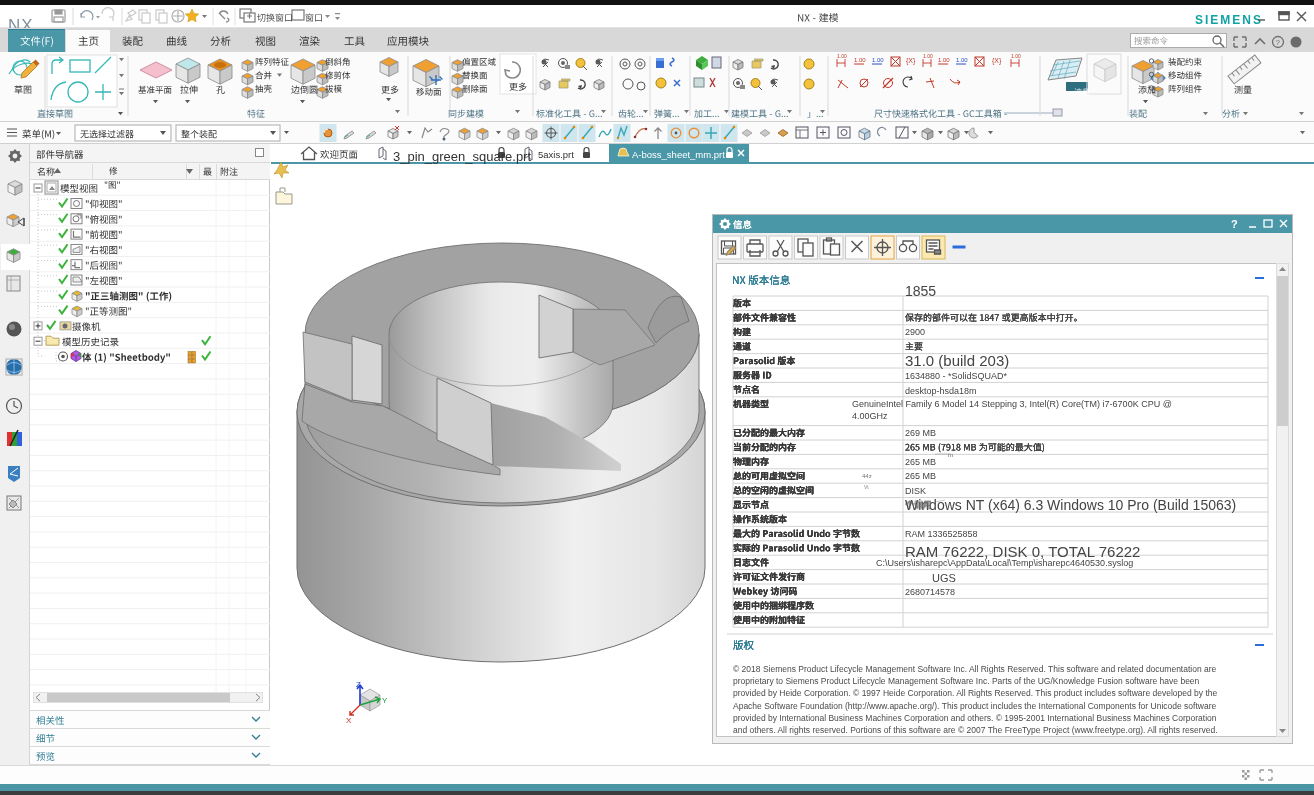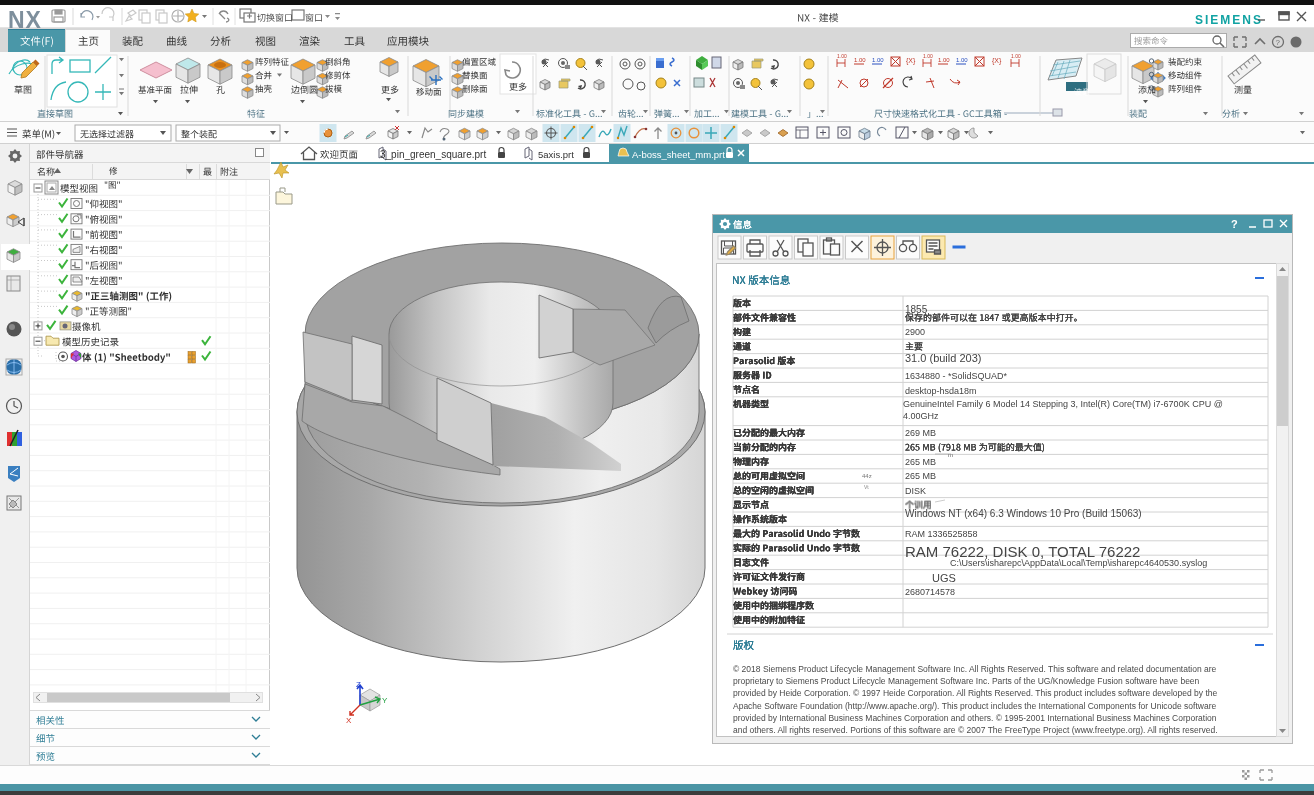--- a/index.html
+++ b/index.html
@@ -3,21 +3,21 @@
 <style>
 *{margin:0;padding:0;box-sizing:border-box}
 html,body{width:1314px;height:795px;overflow:hidden;font-family:"Liberation Sans",sans-serif;background:#fff;position:relative}
 .abs{position:absolute}
 </style></head>
 <body>
 
 <div class="abs" style="left:0;top:0;width:1314px;height:5px;background:#111"></div>
 
 <div class="abs" style="left:0;top:5px;width:1314px;height:23px;background:#ffffff;border-bottom:1px solid #e3e3e3"></div>
-<div class="abs" style="left:8px;top:7px;font-size:23px;font-weight:bold;color:#7e8f9c;letter-spacing:1px">NX</div>
+<div class="abs" style="left:8px;top:16px;font-size:17px;font-weight:normal;color:#7e8f9c;letter-spacing:1px">NX</div>
 <svg class="abs" style="left:42px;top:5px" width="420" height="23" viewBox="0 0 420 23">
  <g stroke="#9a9a9a" fill="none" stroke-width="1.2">
   <rect x="10" y="5" width="13" height="12" rx="1"></rect>
       <rect x="13" y="5" width="7" height="4" fill="#9a9a9a"></rect>
       <rect x="12" y="12" width="9" height="5"></rect>
   <line x1="31" y1="3" x2="31" y2="20" stroke="#e0e0e0"></line>
   <path d="M50 15 a6 6 0 1 0 -11 -3 m0 -4 l0 4 4 0" stroke="#8a9aa8"></path>
   <path d="M60 9 a6 6 0 1 1 11 3 m0 4 l0 -4 -4 0" stroke="#c9c9c9"></path>
   <line x1="80" y1="3" x2="80" y2="20" stroke="#e0e0e0"></line>
   <path d="M86 8 l5 -3 3 3 -5 3 z M84 16 l3 -5 3 3 z" stroke="#c9c9c9"></path>
@@ -650,21 +650,21 @@
     <path d="M228 8 v-2 a2.5 2.5 0 0 1 5 0 v2" fill="none" stroke="#444" stroke-width="1.2"></path>
     <path d="M254 14 v-9 l4 -2 v9 z m4 -9 l3 2 v9 l-3 -2" fill="#fff" stroke="#667" stroke-width="1"></path>
     <rect x="312" y="8" width="7" height="6" rx="1" fill="#444"></rect>
     <path d="M313 8 v-2 a2.5 2.5 0 0 1 5 0 v2" fill="none" stroke="#444" stroke-width="1.2"></path>
     <rect x="338" y="0" width="140" height="19" fill="#4a97a8"></rect>
     <path d="M348 8 a4 4 0 0 1 8 0 l2 4 h-11 z" fill="#e8c050" stroke="#fff" stroke-width="0.7"></path>
     <rect x="455" y="8" width="7" height="6" rx="1" fill="#fff"></rect>
     <path d="M456 8 v-2 a2.5 2.5 0 0 1 5 0 v2" fill="none" stroke="#fff" stroke-width="1.2"></path>
     <path d="M467 6 l6 6 m0 -6 l-6 6" stroke="#fff" stroke-width="1.5"></path>
   </svg>
-<div class="abs" style="left:380px;top:149px;font-size:10px;color:#333">3_pin_green_square.prt</div>
+<div class="abs" style="left:393px;top:149px;font-size:13px;color:#333">3_pin_green_square.prt</div>
 <div class="abs" style="left:538px;top:149px;font-size:9.5px;color:#333">5axis.prt</div>
 <div class="abs" style="left:631px;top:149px;font-size:9.5px;color:#fff;z-index:3"></div>
 <div class="abs" style="left:632px;top:149px;font-size:9.5px;color:#fff">A-boss_sheet_mm.prt</div>
 <svg class="abs" style="left:272px;top:158px" width="24" height="52" viewBox="0 0 24 52">
     <path d="M6 10 l3 -6 2 5 5 -2 -3 5 4 3 -6 0 -1 5 -3 -5 -5 1 3 -4 z" fill="#e8c050" stroke="#b89020" stroke-width="0.6"></path>
     <path d="M4 34 h7 l2 2 h7 v10 h-16 z" fill="#fdf6dc" stroke="#998" stroke-width="1"></path>
     <path d="M8 34 v-4 h5 v4" fill="none" stroke="#998"></path>
   </svg>
 <svg class="abs" style="left:271px;top:163px;z-index:1" width="1043" height="600" viewBox="0 0 1043 600">
     <defs>
@@ -824,36 +824,36 @@
     <line x1="555" y1="296.0" x2="555" y2="627.2" stroke="#d2d2d2"></line>
     <line x1="190" y1="296.0" x2="190" y2="627.2" stroke="#d2d2d2"></line>
     <line x1="14" y1="634" x2="560" y2="634" stroke="#d2d2d2"></line>
     <rect x="542" y="644" width="9" height="2" fill="#2a6edc"></rect>
     <text x="149" y="478" font-size="6" fill="#777" font-family="Liberation Sans">44z</text>
     <text x="151" y="489" font-size="5" fill="#888" font-family="Liberation Sans">Vt</text>
     <text x="235" y="457" font-size="6" fill="#666" font-family="Liberation Sans">m</text>
     <line x1="222" y1="454" x2="238" y2="454" stroke="#999" stroke-width="0.6"></line>
     <line x1="222" y1="502" x2="232" y2="500" stroke="#aaa" stroke-width="0.6"></line>
   </svg>
-<div class="abs" style="left:905px;top:304px;font-size:10px;color:#444;z-index:12;white-space:nowrap">1855</div>
+<div class="abs" style="left:905px;top:283px;font-size:14px;color:#444;z-index:12;white-space:nowrap">1855</div>
 <div class="abs" style="left:905px;top:327.3px;font-size:9px;color:#444;z-index:12;white-space:nowrap">2900</div>
-<div class="abs" style="left:905px;top:352px;font-size:11px;color:#444;z-index:12;white-space:nowrap">31.0 (build 203)</div>
+<div class="abs" style="left:905px;top:352px;font-size:15px;color:#444;z-index:12;white-space:nowrap">31.0 (build 203)</div>
 <div class="abs" style="left:905px;top:370.5px;font-size:9px;color:#444;z-index:12;white-space:nowrap">1634880 - *SolidSQUAD*</div>
 <div class="abs" style="left:905px;top:386px;font-size:9px;color:#444;z-index:12;white-space:nowrap">desktop-hsda18m</div>
 <div class="abs" style="left:905px;top:428.1px;font-size:9px;color:#444;z-index:12;white-space:nowrap">269 MB</div>
 <div class="abs" style="left:905px;top:456.9px;font-size:9px;color:#444;z-index:12;white-space:nowrap">265 MB</div>
 <div class="abs" style="left:905px;top:471.3px;font-size:9px;color:#444;z-index:12;white-space:nowrap">265 MB</div>
 <div class="abs" style="left:905px;top:485.7px;font-size:9px;color:#444;z-index:12;white-space:nowrap">DISK</div>
-<div class="abs" style="left:905px;top:508px;font-size:10px;color:#444;z-index:12;white-space:nowrap">Windows NT (x64) 6.3 Windows 10 Pro (Build 15063)</div>
+<div class="abs" style="left:905px;top:497px;font-size:14px;color:#444;z-index:12;white-space:nowrap">Windows NT (x64) 6.3 Windows 10 Pro (Build 15063)</div>
 <div class="abs" style="left:905px;top:528.9px;font-size:9px;color:#444;z-index:12;white-space:nowrap">RAM 1336525858</div>
 <div class="abs" style="left:905px;top:543.3px;font-size:15px;color:#444;z-index:12;white-space:nowrap">RAM 76222, DISK 0, TOTAL 76222</div>
-<div class="abs" style="left:950px;top:557.7px;font-size:9px;color:#444;z-index:12;white-space:nowrap">C:\Users\isharepc\AppData\Local\Temp\isharepc4640530.syslog</div>
+<div class="abs" style="left:876px;top:557.7px;font-size:9px;color:#444;z-index:12;white-space:nowrap">C:\Users\isharepc\AppData\Local\Temp\isharepc4640530.syslog</div>
 <div class="abs" style="left:932px;top:572.1px;font-size:11px;color:#444;z-index:12;white-space:nowrap">UGS</div>
 <div class="abs" style="left:905px;top:586.5px;font-size:9px;color:#444;z-index:12;white-space:nowrap">2680714578</div>
-<div class="abs" style="left:903px;top:399.3px;font-size:9px;color:#444;z-index:12;width:355px;line-height:11.5px">GenuineIntel Family 6 Model 14 Stepping 3, Intel(R) Core(TM) i7-6700K CPU @ 4.00GHz</div>
+<div class="abs" style="left:852px;top:399.3px;font-size:9px;color:#444;z-index:12;width:355px;line-height:11.5px">GenuineIntel Family 6 Model 14 Stepping 3, Intel(R) Core(TM) i7-6700K CPU @ 4.00GHz</div>
 <div class="abs" style="left:733px;top:663px;width:530px;font-size:8.5px;line-height:12.2px;color:#4a4a4a;z-index:12">© 2018 Siemens Product Lifecycle Management Software Inc. All Rights Reserved. This software and related documentation are<br>proprietary to Siemens Product Lifecycle Management Software Inc. Parts of the UG/Knowledge Fusion software have been<br>provided by Heide Corporation. © 1997 Heide Corporation. All Rights Reserved. This product includes software developed by the<br>Apache Software Foundation (http://www.apache.org/). This product includes the International Components for Unicode software<br>provided by International Business Machines Corporation and others. © 1995-2001 International Business Machines Corporation<br>and others. All rights reserved. Portions of this software are © 2007 The FreeType Project (www.freetype.org). All rights reserved.</div>
 
 <div class="abs" style="left:0;top:765px;width:1314px;height:19px;background:#fdfdfd;border-top:1px solid #d9d9d9"></div>
 <svg class="abs" style="left:1240px;top:768px" width="40" height="14" viewBox="0 0 40 14">
  <g fill="#9a9a9a">
   <rect x="2" y="2" width="2.5" height="2.5"></rect>
       <rect x="7" y="2" width="2.5" height="2.5"></rect>
       <rect x="4.5" y="4.5" width="2.5" height="2.5"></rect>
       <rect x="2" y="7" width="2.5" height="2.5"></rect>
       <rect x="7" y="7" width="2.5" height="2.5"></rect>

